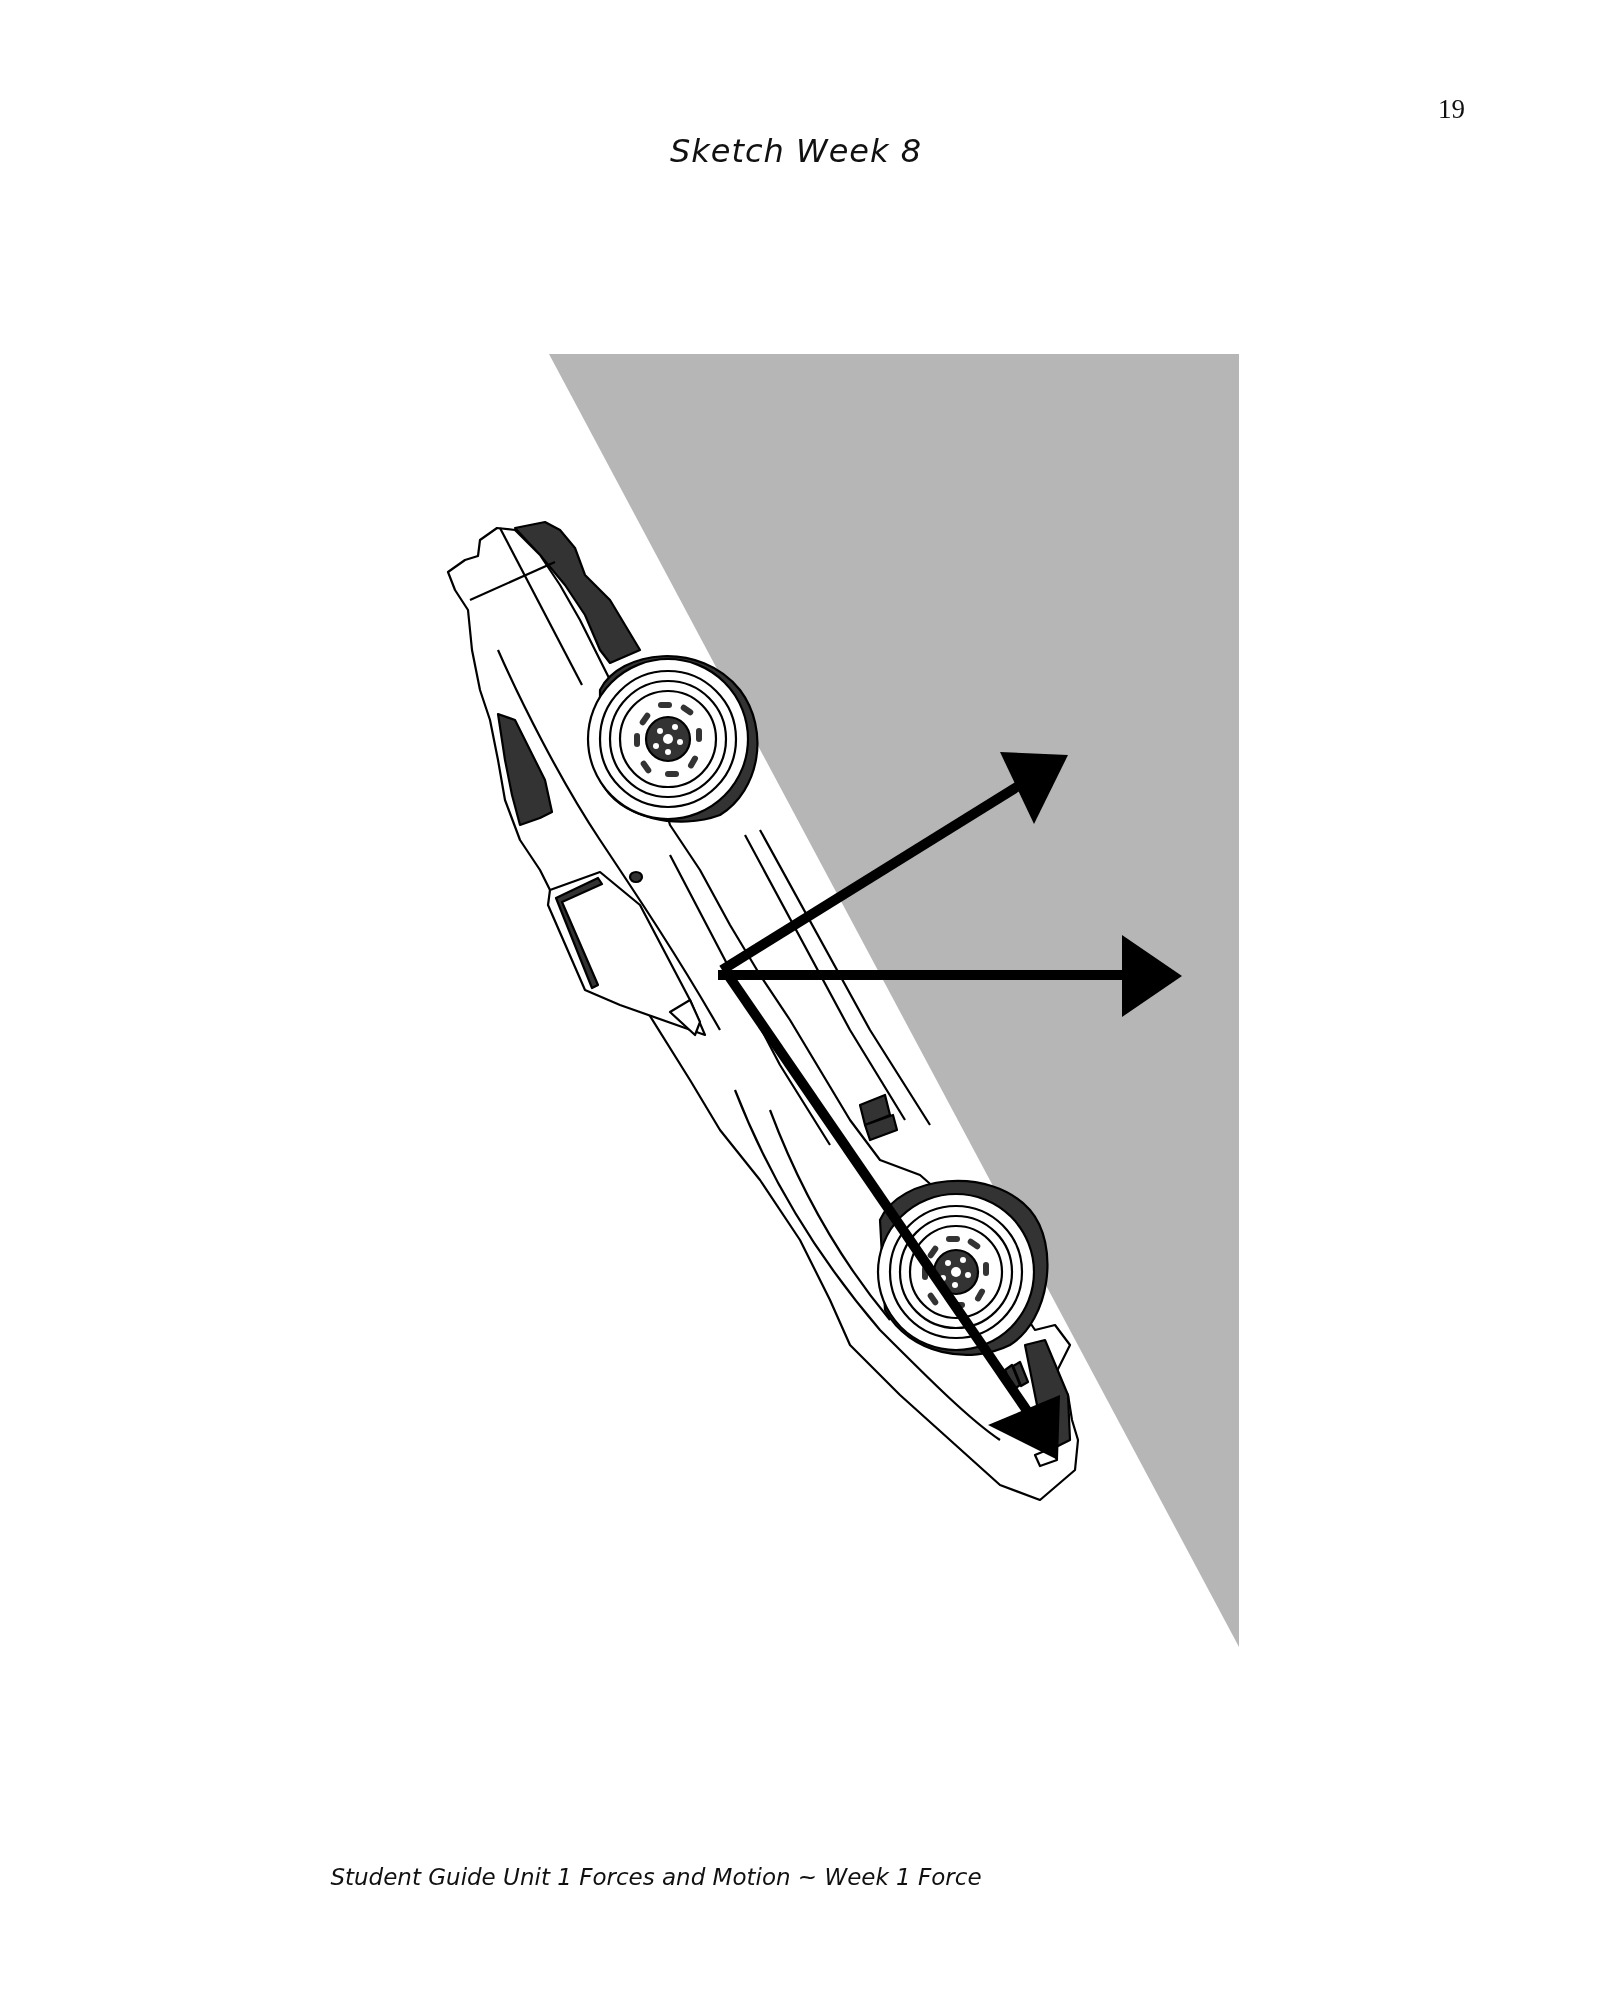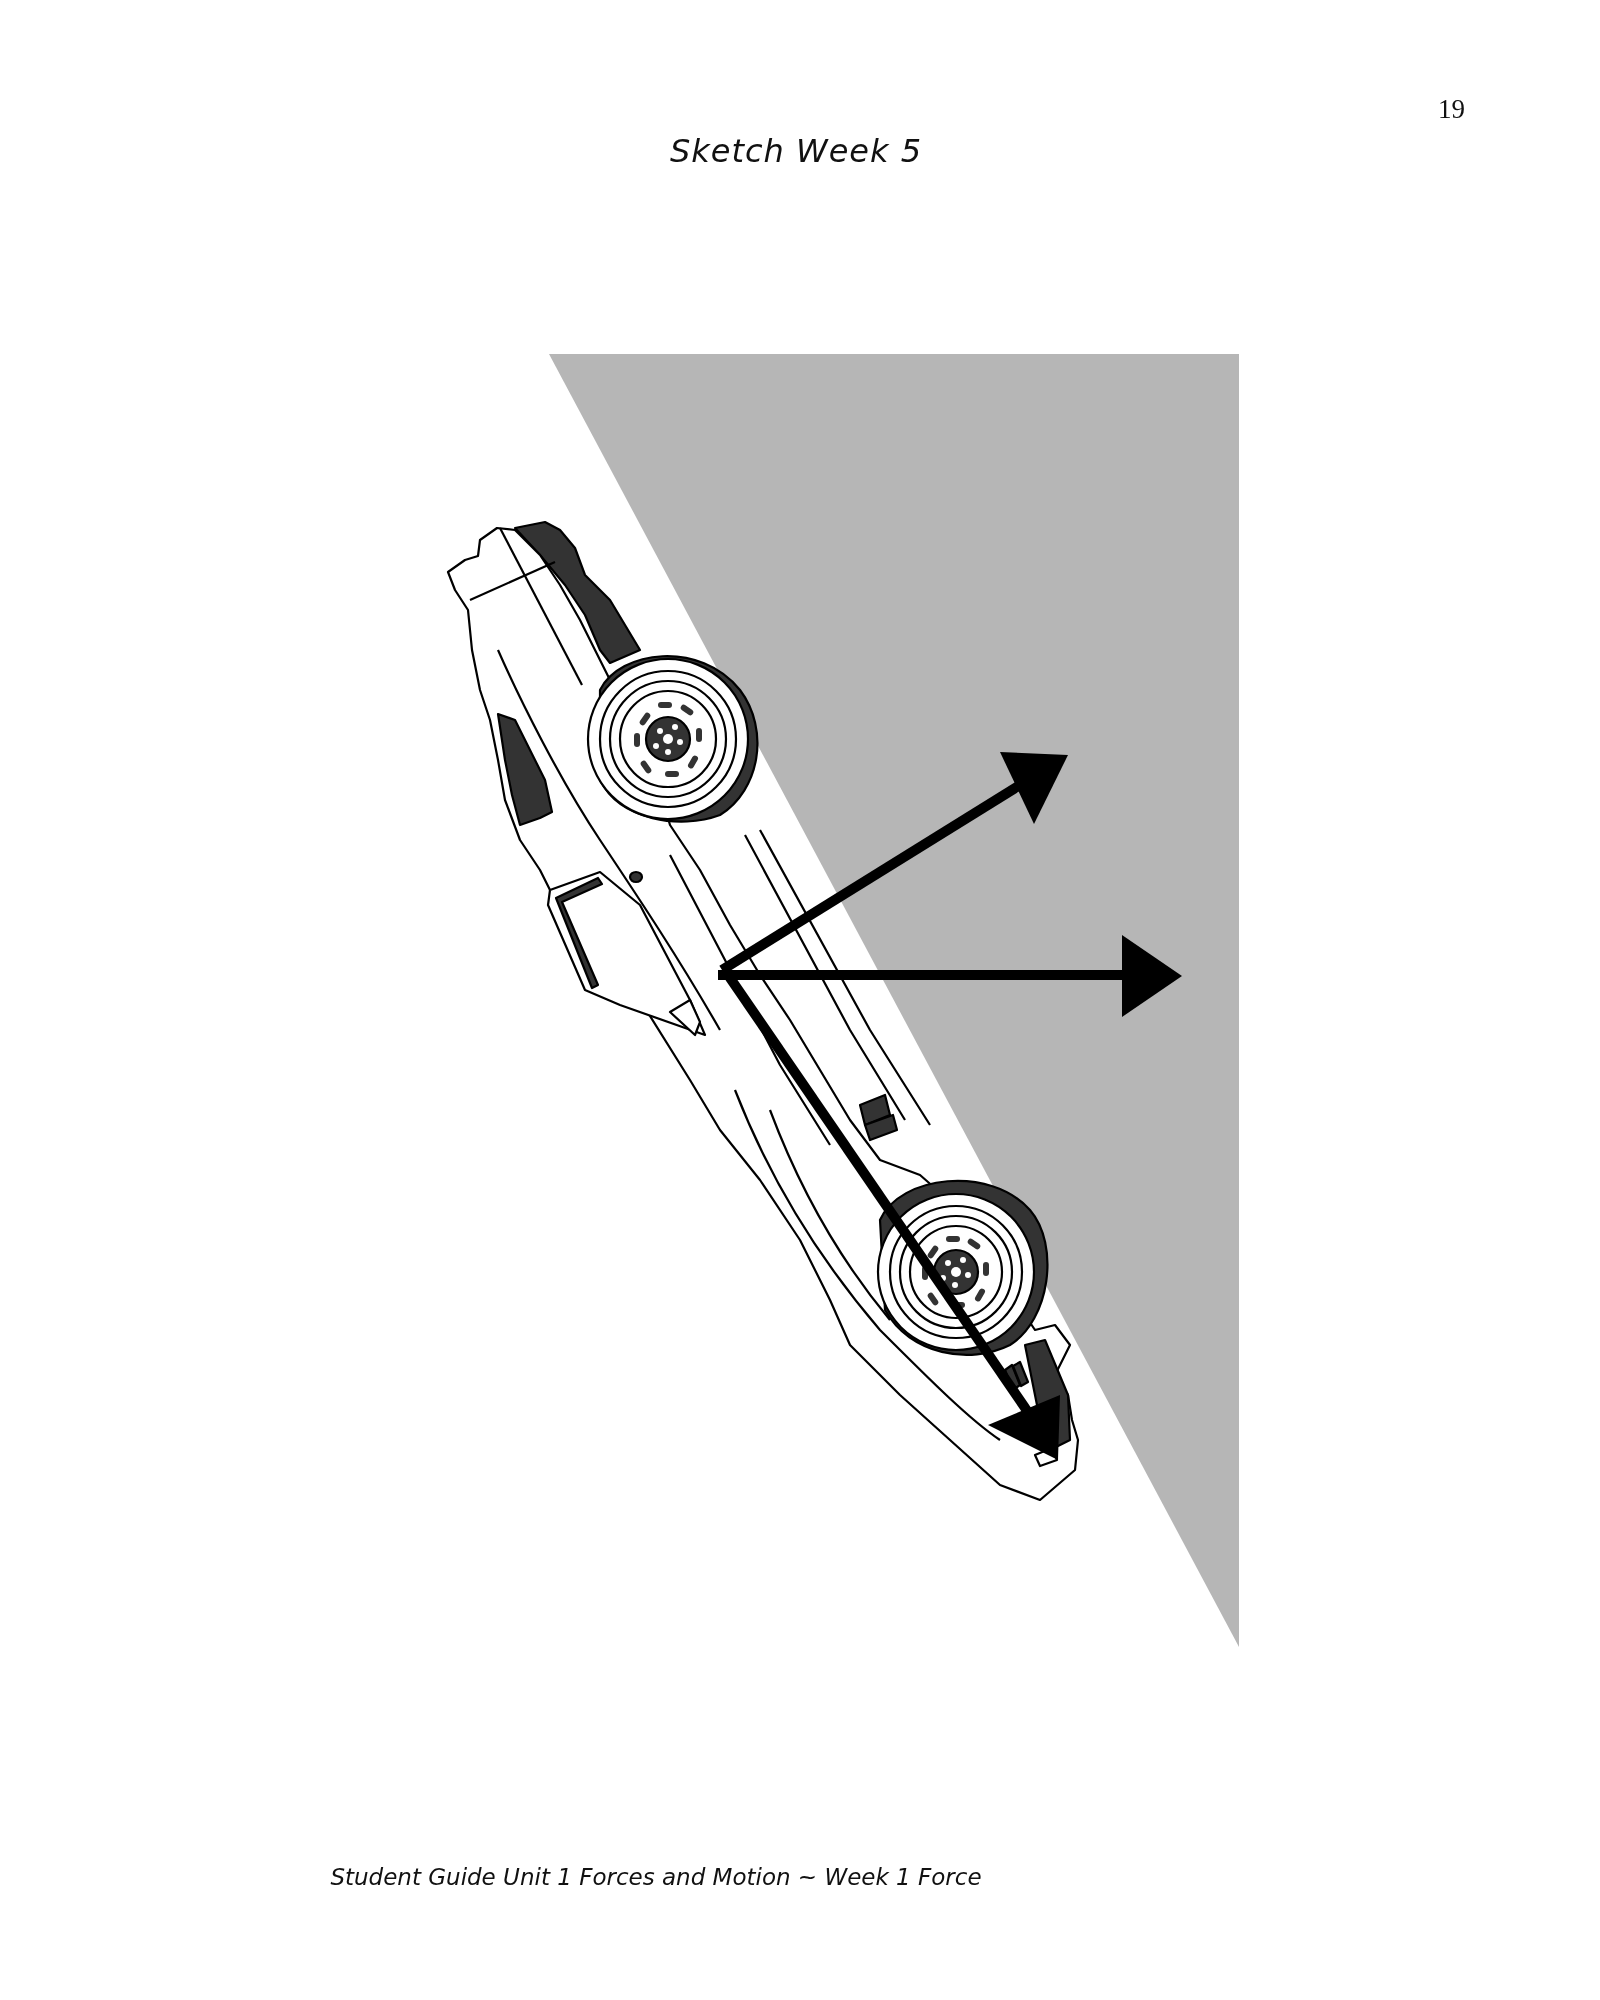--- a/index.html
+++ b/index.html
@@ -22,21 +22,21 @@
     .footer span { display: inline-block; transform: translateX(-144px); }
   </style>
 </head>
 <body>
 
 <div class="page-number">
   <span>19</span>
 </div>
 
 <div class="title">
-  <span>Sketch Week 5</span>
+  <span>Sketch Week 8</span>
 </div>
 
 <svg class="figure" viewBox="0 0 1600 2000" xmlns="http://www.w3.org/2000/svg">
 
   <polygon points="549,354 1239,354 1239,1647" fill="#b6b6b6"></polygon>
 
   <g stroke="#000" stroke-width="2.2" stroke-linejoin="round" fill="none">
 
     <path d="M515,528 L545,522 L560,530 L575,548 L585,575 L610,600 L625,625 L640,650 L610,663 L600,650 L585,615 L565,585 L540,555 Z" fill="#333" stroke="#000"></path>
 

